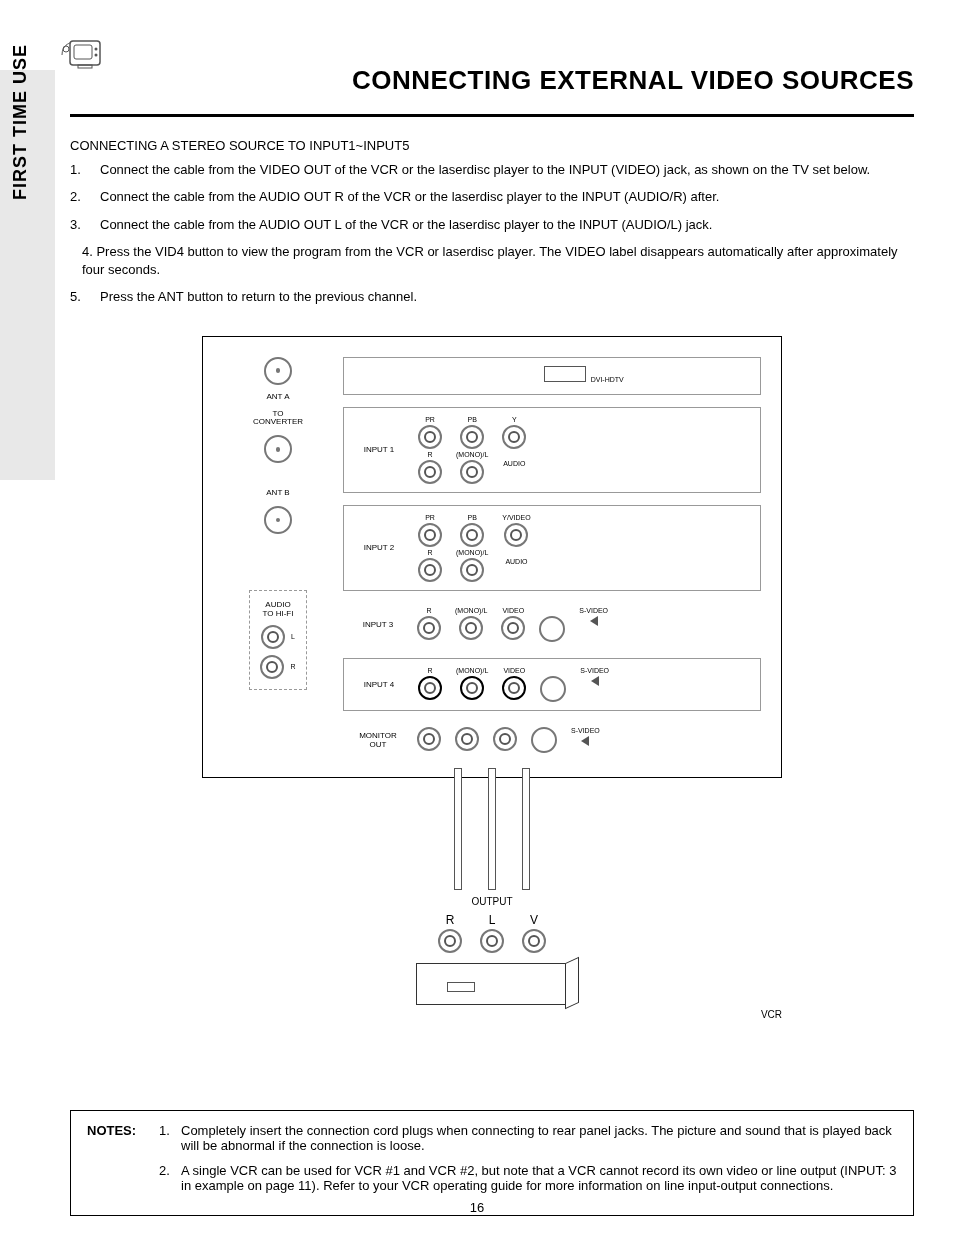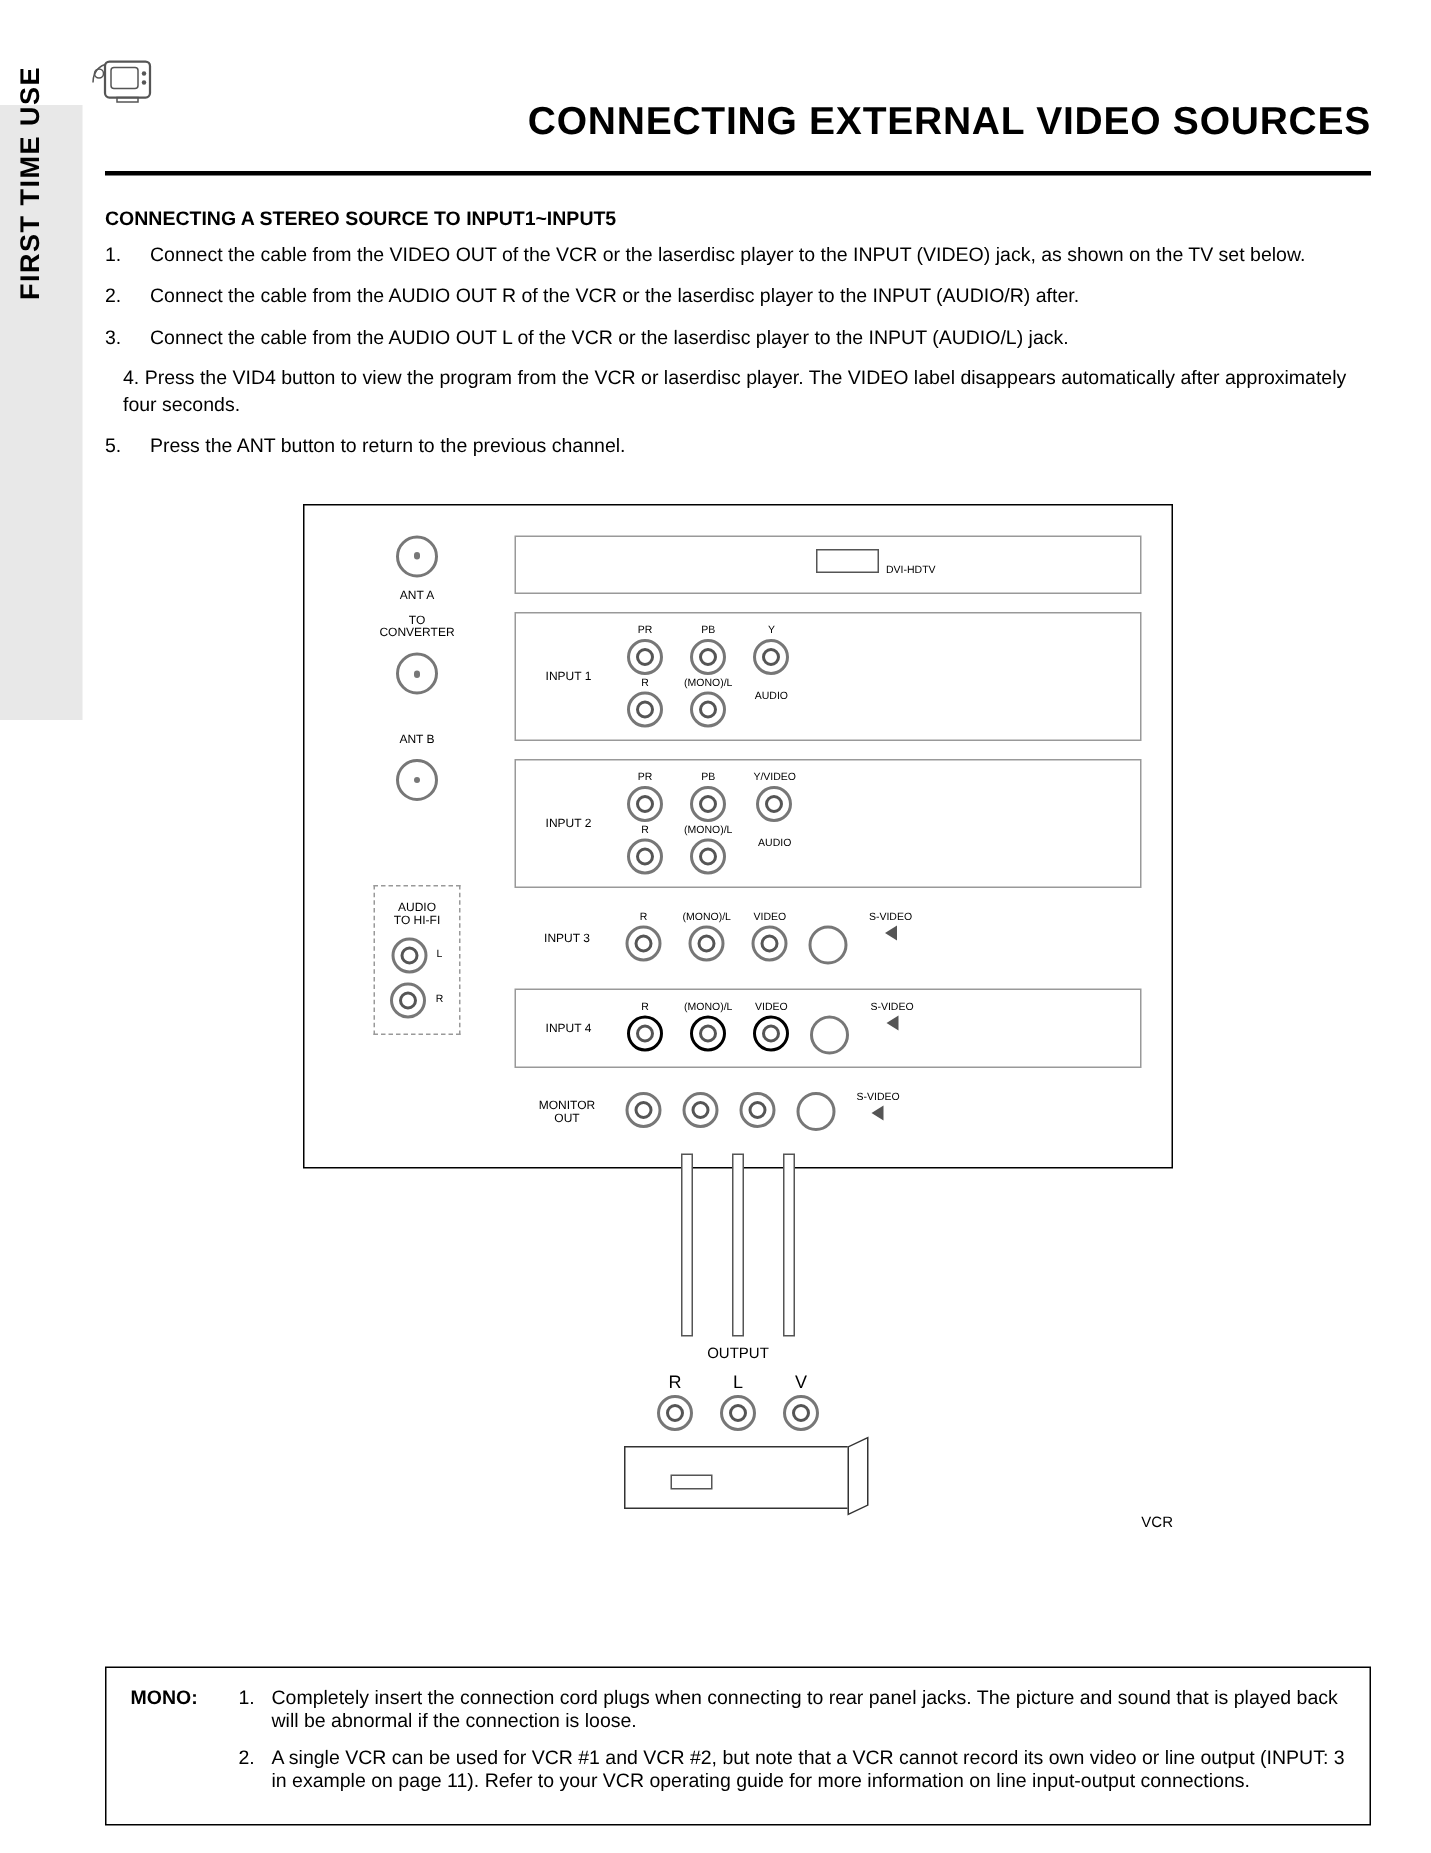--- a/index.html
+++ b/index.html
@@ -3,21 +3,21 @@
 <meta charset="utf-8">
 <style>
   html,body{margin:0;padding:0;background:#fff;color:#000;font-family:Arial,Helvetica,sans-serif;}
   .page{width:954px;height:1235px;position:relative;box-sizing:border-box;padding:30px 40px 30px 70px;}
   .side-tab{position:absolute;left:10px;top:200px;transform:rotate(-90deg);transform-origin:left top;
     font-weight:bold;font-size:18px;letter-spacing:1px;white-space:nowrap;}
   .side-bg{position:absolute;left:0;top:70px;width:55px;height:410px;background:#e8e8e8;}
   .top-icon{position:absolute;left:60px;top:35px;}
   h1.title{font-size:26px;font-weight:bold;text-align:right;margin:35px 0 18px 0;letter-spacing:0.5px;}
   .title-rule{border:0;border-top:3px solid #000;margin:0 0 20px 0;}
-  .sec-head{font-weight:bold;font-size:13px;margin:0 0 4px 0;}
+  .sec-head{font-weight:normal;font-size:13px;margin:0 0 4px 0;}
   .body-text{font-size:13px;line-height:1.35;}
   .step{display:flex;margin:6px 0 10px 0;}
   .step .num{width:30px;flex:0 0 30px;}
   .step .txt{flex:1;}
   .step-wide{margin:6px 0 10px 12px;}
   .diagram{margin:30px auto 0 auto;width:580px;}
   .panel{border:1px solid #000;box-sizing:border-box;padding:20px 20px 20px 10px;display:flex;}
   .col-left{width:130px;display:flex;flex-direction:column;align-items:center;gap:8px;}
   .col-right{flex:1;display:flex;flex-direction:column;gap:12px;}
   .small-lab{font-size:8px;text-align:center;line-height:1.1;}
@@ -273,26 +273,27 @@
           <span class="rca"></span>
         </div>
     </div>
     <div class="vcr-box">
         <div class="vcr-slot"></div>
       </div>
     <div class="tiny" style="text-align:right;font-size:10px">VCR</div>
   </div>
 
   <div class="notes">
-    <div class="nl">MONO:</div>
+    <div class="nl">NOTES:</div>
     <div class="nitems">
       <div class="ni">
         <div class="nn">1.</div>
         <div>Completely insert the connection cord plugs when connecting to rear panel jacks.  The picture and sound that is played back will be abnormal if the connection is loose.</div>
       </div>
       <div class="ni">
         <div class="nn">2.</div>
         <div>A single VCR can be used for VCR #1 and VCR #2, but note that a VCR cannot record its own video or line output (INPUT: 3 in example on page 11).  Refer to your VCR operating guide for more information on line input-output connections.</div>
       </div>
     </div>
   </div>
 
+  <div class="pgnum">16</div>
 </div>
 
 </body></html>

